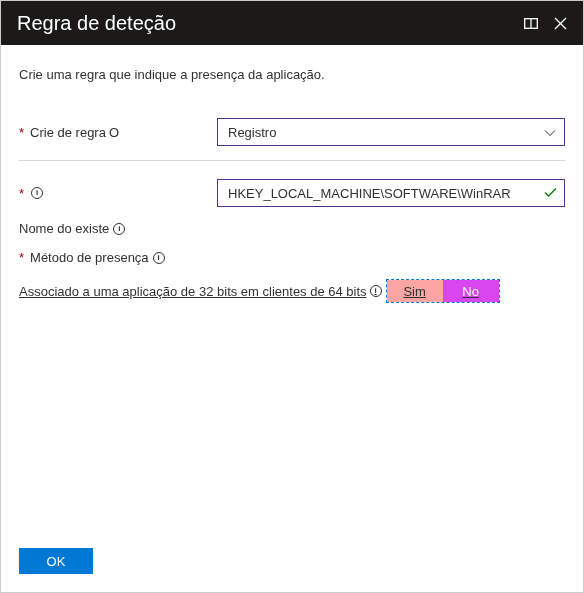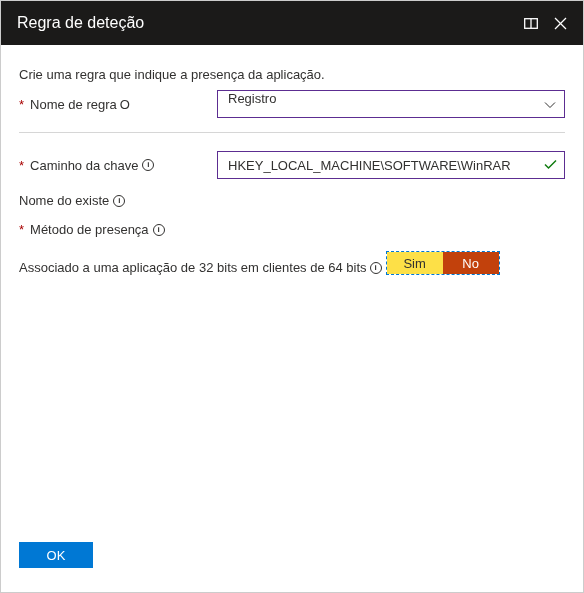--- a/index.html
+++ b/index.html
@@ -21,39 +21,39 @@
     .header {
       background: #1b1a19;
       color: #fff;
       padding: 12px 16px;
       display: flex;
       align-items: center;
       justify-content: space-between;
       height: 44px;
     }
     .header-title {
-      font-size: 16px;
+      font-size: 20px;
       font-weight: 400;
     }
     .header-icons {
       display: flex;
       gap: 16px;
       align-items: center;
     }
     .header-icon svg {
       display: block;
     }
     .content {
       padding: 22px 18px 0 18px;
       flex: 1;
       overflow: auto;
     }
     .description {
       font-size: 13px;
-      margin-bottom: 8px;
+      margin-bottom: 36px;
       color: #323130;
     }
     .form-row {
       display: flex;
       align-items: center;
       margin-bottom: 14px;
     }
     .form-label {
       width: 198px;
       flex-shrink: 0;
@@ -82,21 +82,21 @@
       margin-left: 1px;
     }
     .form-control {
       flex: 1;
     }
     .select-wrapper {
       position: relative;
       border: 1px solid #5c2d91;
       height: 28px;
       display: flex;
-      align-items: flex-start;
+      align-items: center;
       padding: 0 28px 0 10px;
       background: #fff;
       cursor: pointer;
     }
     .select-wrapper .chevron {
       position: absolute;
       right: 8px;
       top: 50%;
       transform: translateY(-50%);
     }
@@ -121,50 +121,51 @@
       color: #107c10;
       pointer-events: none;
     }
     .divider {
       border: none;
       border-top: 1px solid #d6d6d6;
       margin: 14px 0 18px 0;
     }
     .toggle-row {
       display: flex;
-      align-items: flex-end;
+      align-items: center;
       margin-top: 0;
       font-size: 13px;
+      text-decoration: underline;
     }
     .toggle-label {
       display: flex;
       align-items: center;
       gap: 2px;
     }
     .toggle-group {
       display: flex;
       margin-left: 4px;
       border: 1px dashed #0078d4;
     }
     .toggle-btn {
       width: 56px;
       height: 22px;
       display: flex;
       align-items: center;
       justify-content: center;
       font-size: 13px;
       cursor: pointer;
-      background: #fde047;
+      background: #fca5a5;
     }
     .toggle-btn.active {
-      background: #c2410c;
+      background: #d946ef;
       color: #fff;
     }
     .footer {
-      padding: 14px 18px 24px 18px;
+      padding: 14px 18px 18px 18px;
     }
     .ok-button {
       background: #0078d4;
       color: #fff;
       border: none;
       width: 74px;
       height: 26px;
       font-size: 13px;
       font-family: inherit;
       cursor: pointer;
@@ -190,41 +191,40 @@
     </span>
   </div>
 </div>
 
 <div class="content">
   <div class="description">Crie uma regra que indique a presença da aplicação.</div>
 
   <div class="form-row">
     <div class="form-label">
       <span class="required">*</span>
-      <span>Nome de regra</span>
+      <span>Crie de regra</span>
       <span>O</span>
     </div>
     <div class="form-control">
       <div class="select-wrapper">
         <span>Registro</span>
         <span class="chevron">
           <svg width="12" height="7" viewBox="0 0 12 7" fill="none" stroke="#323130" stroke-width="1">
             <polyline points="1,1 6,6 11,1"></polyline>
           </svg>
         </span>
       </div>
     </div>
   </div>
 
   <hr class="divider">
 
   <div class="form-row">
     <div class="form-label">
       <span class="required">*</span>
-      <span>Caminho da chave</span>
       <span class="info-icon">i</span>
     </div>
     <div class="form-control input-wrapper">
       <input class="text-input" type="text" style="padding-right: 28px;" value="HKEY_LOCAL_MACHINE\SOFTWARE\WinRAR">
       <span class="input-check">
         <svg width="13" height="10" viewBox="0 0 13 10" fill="none" stroke="#107c10" stroke-width="1.5">
           <polyline points="1,5 4.5,8.5 12,1"></polyline>
         </svg>
       </span>
     </div>

